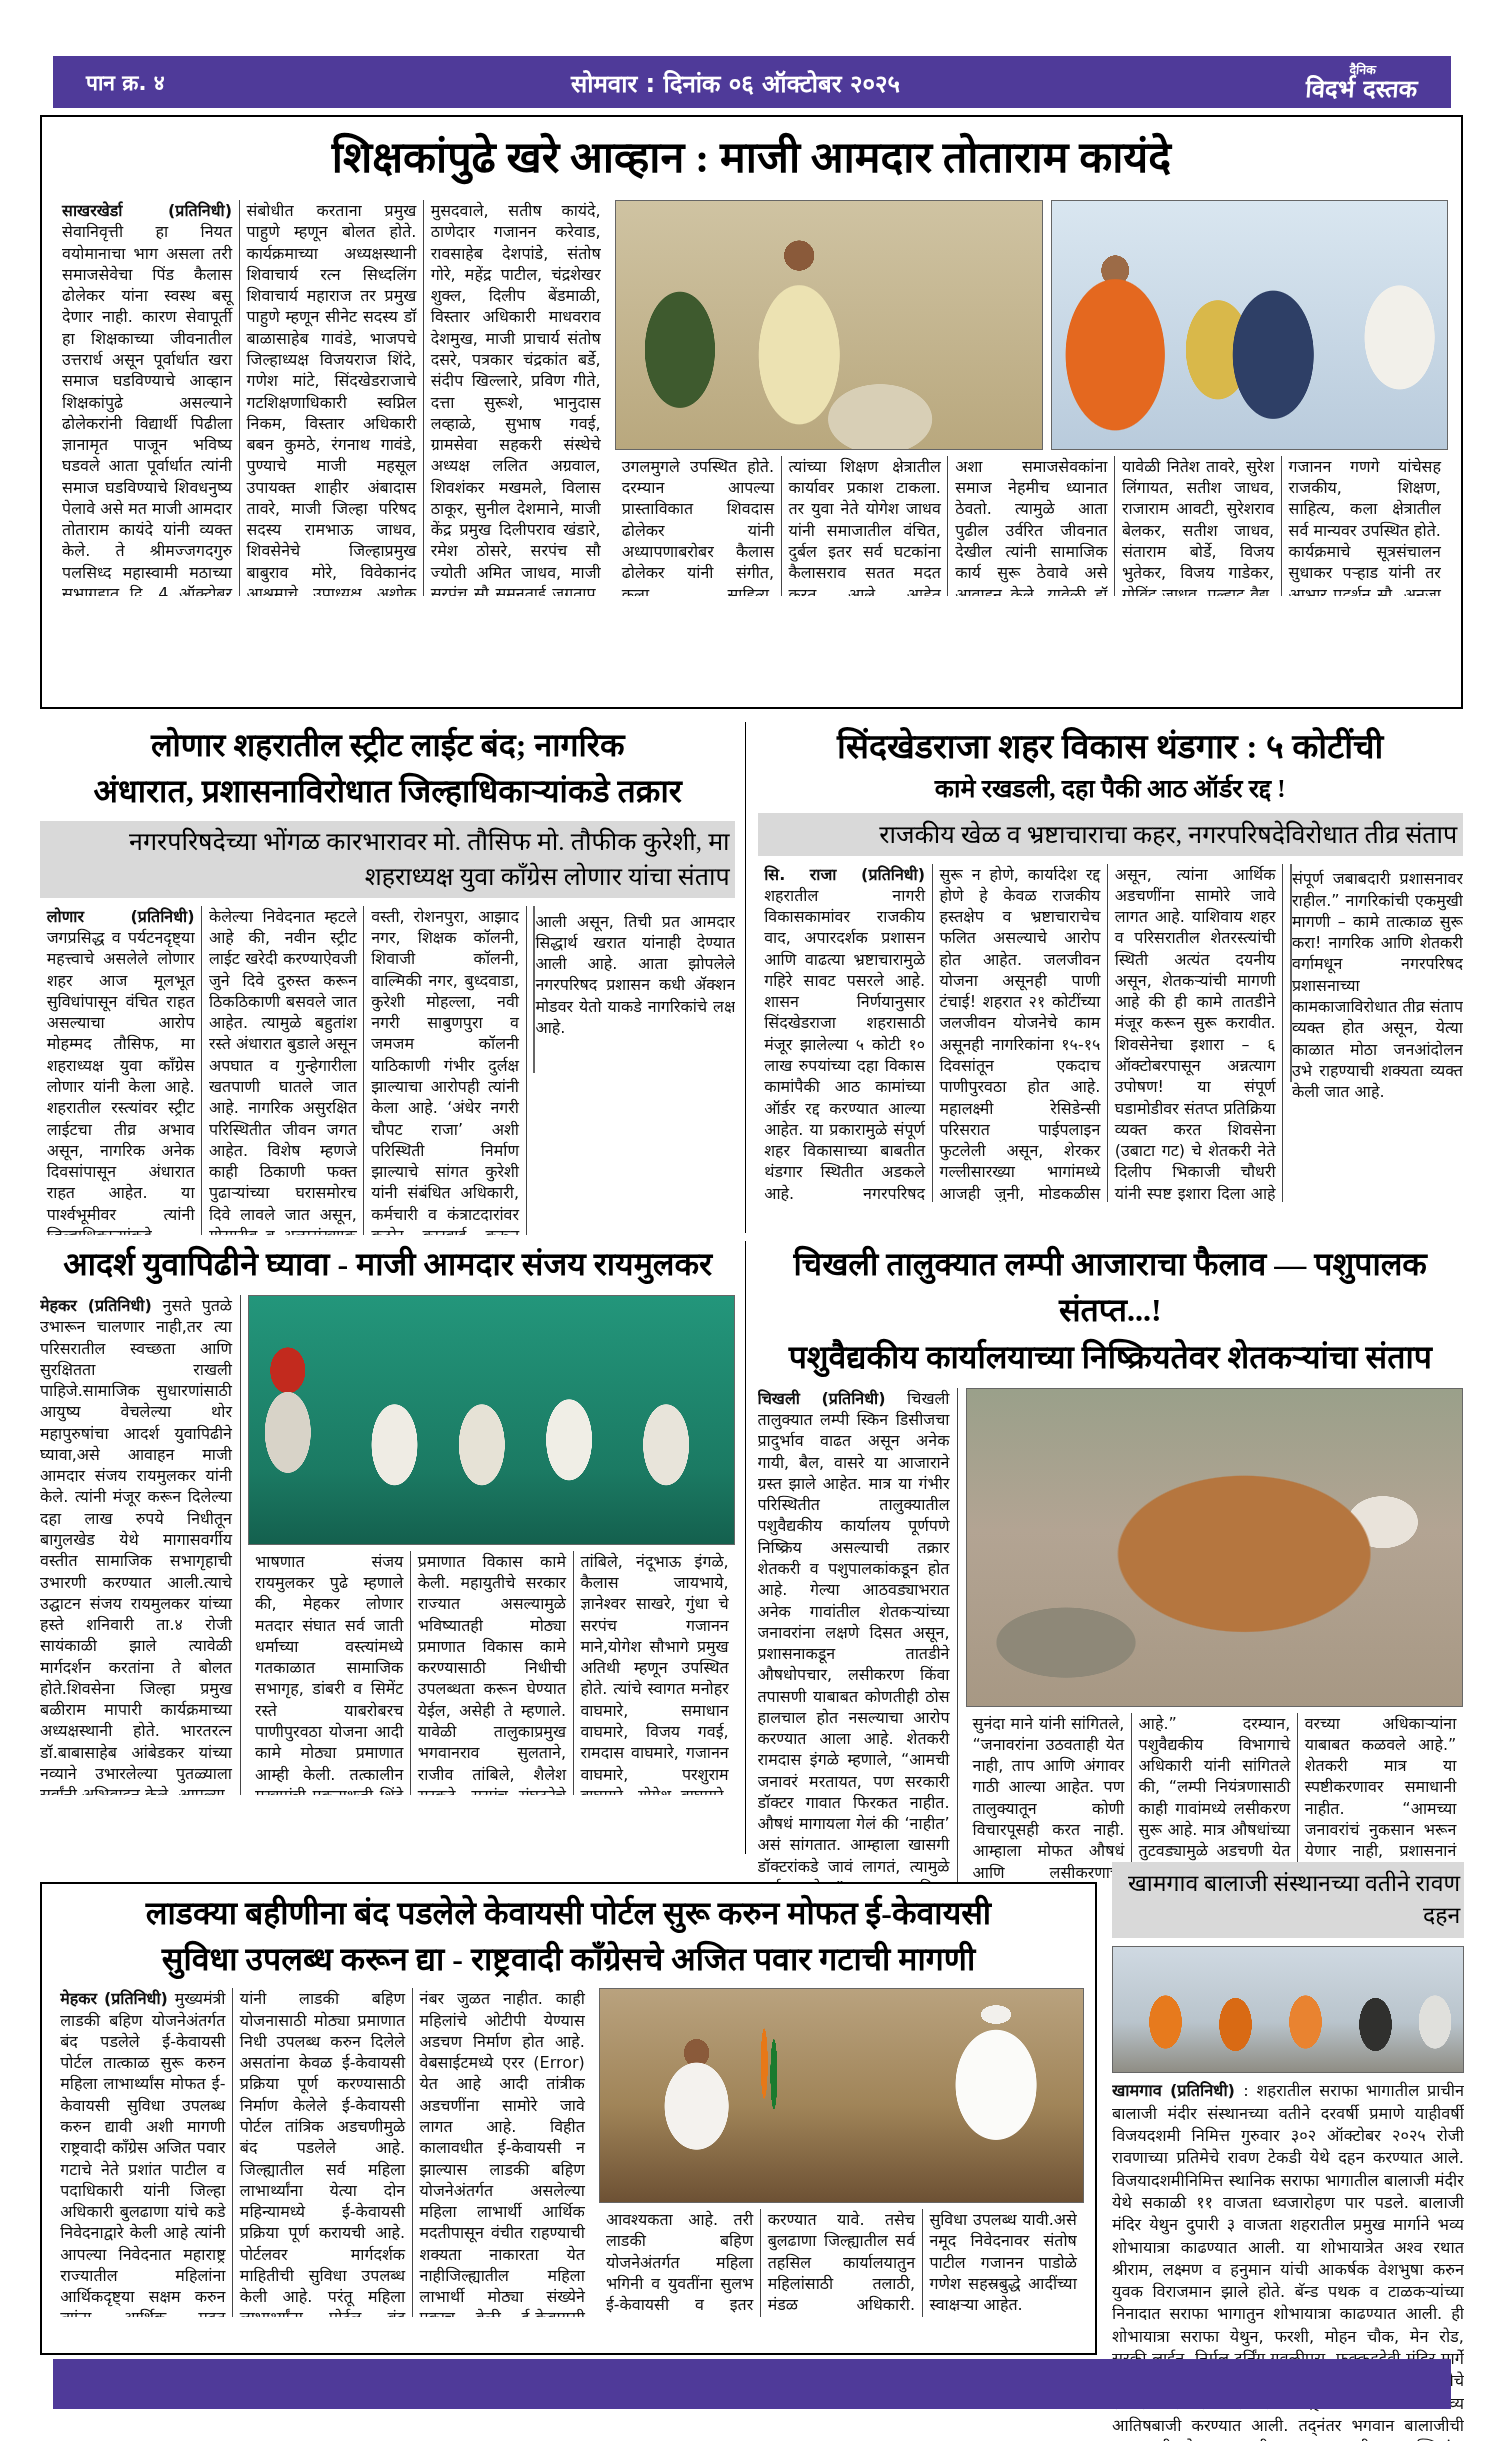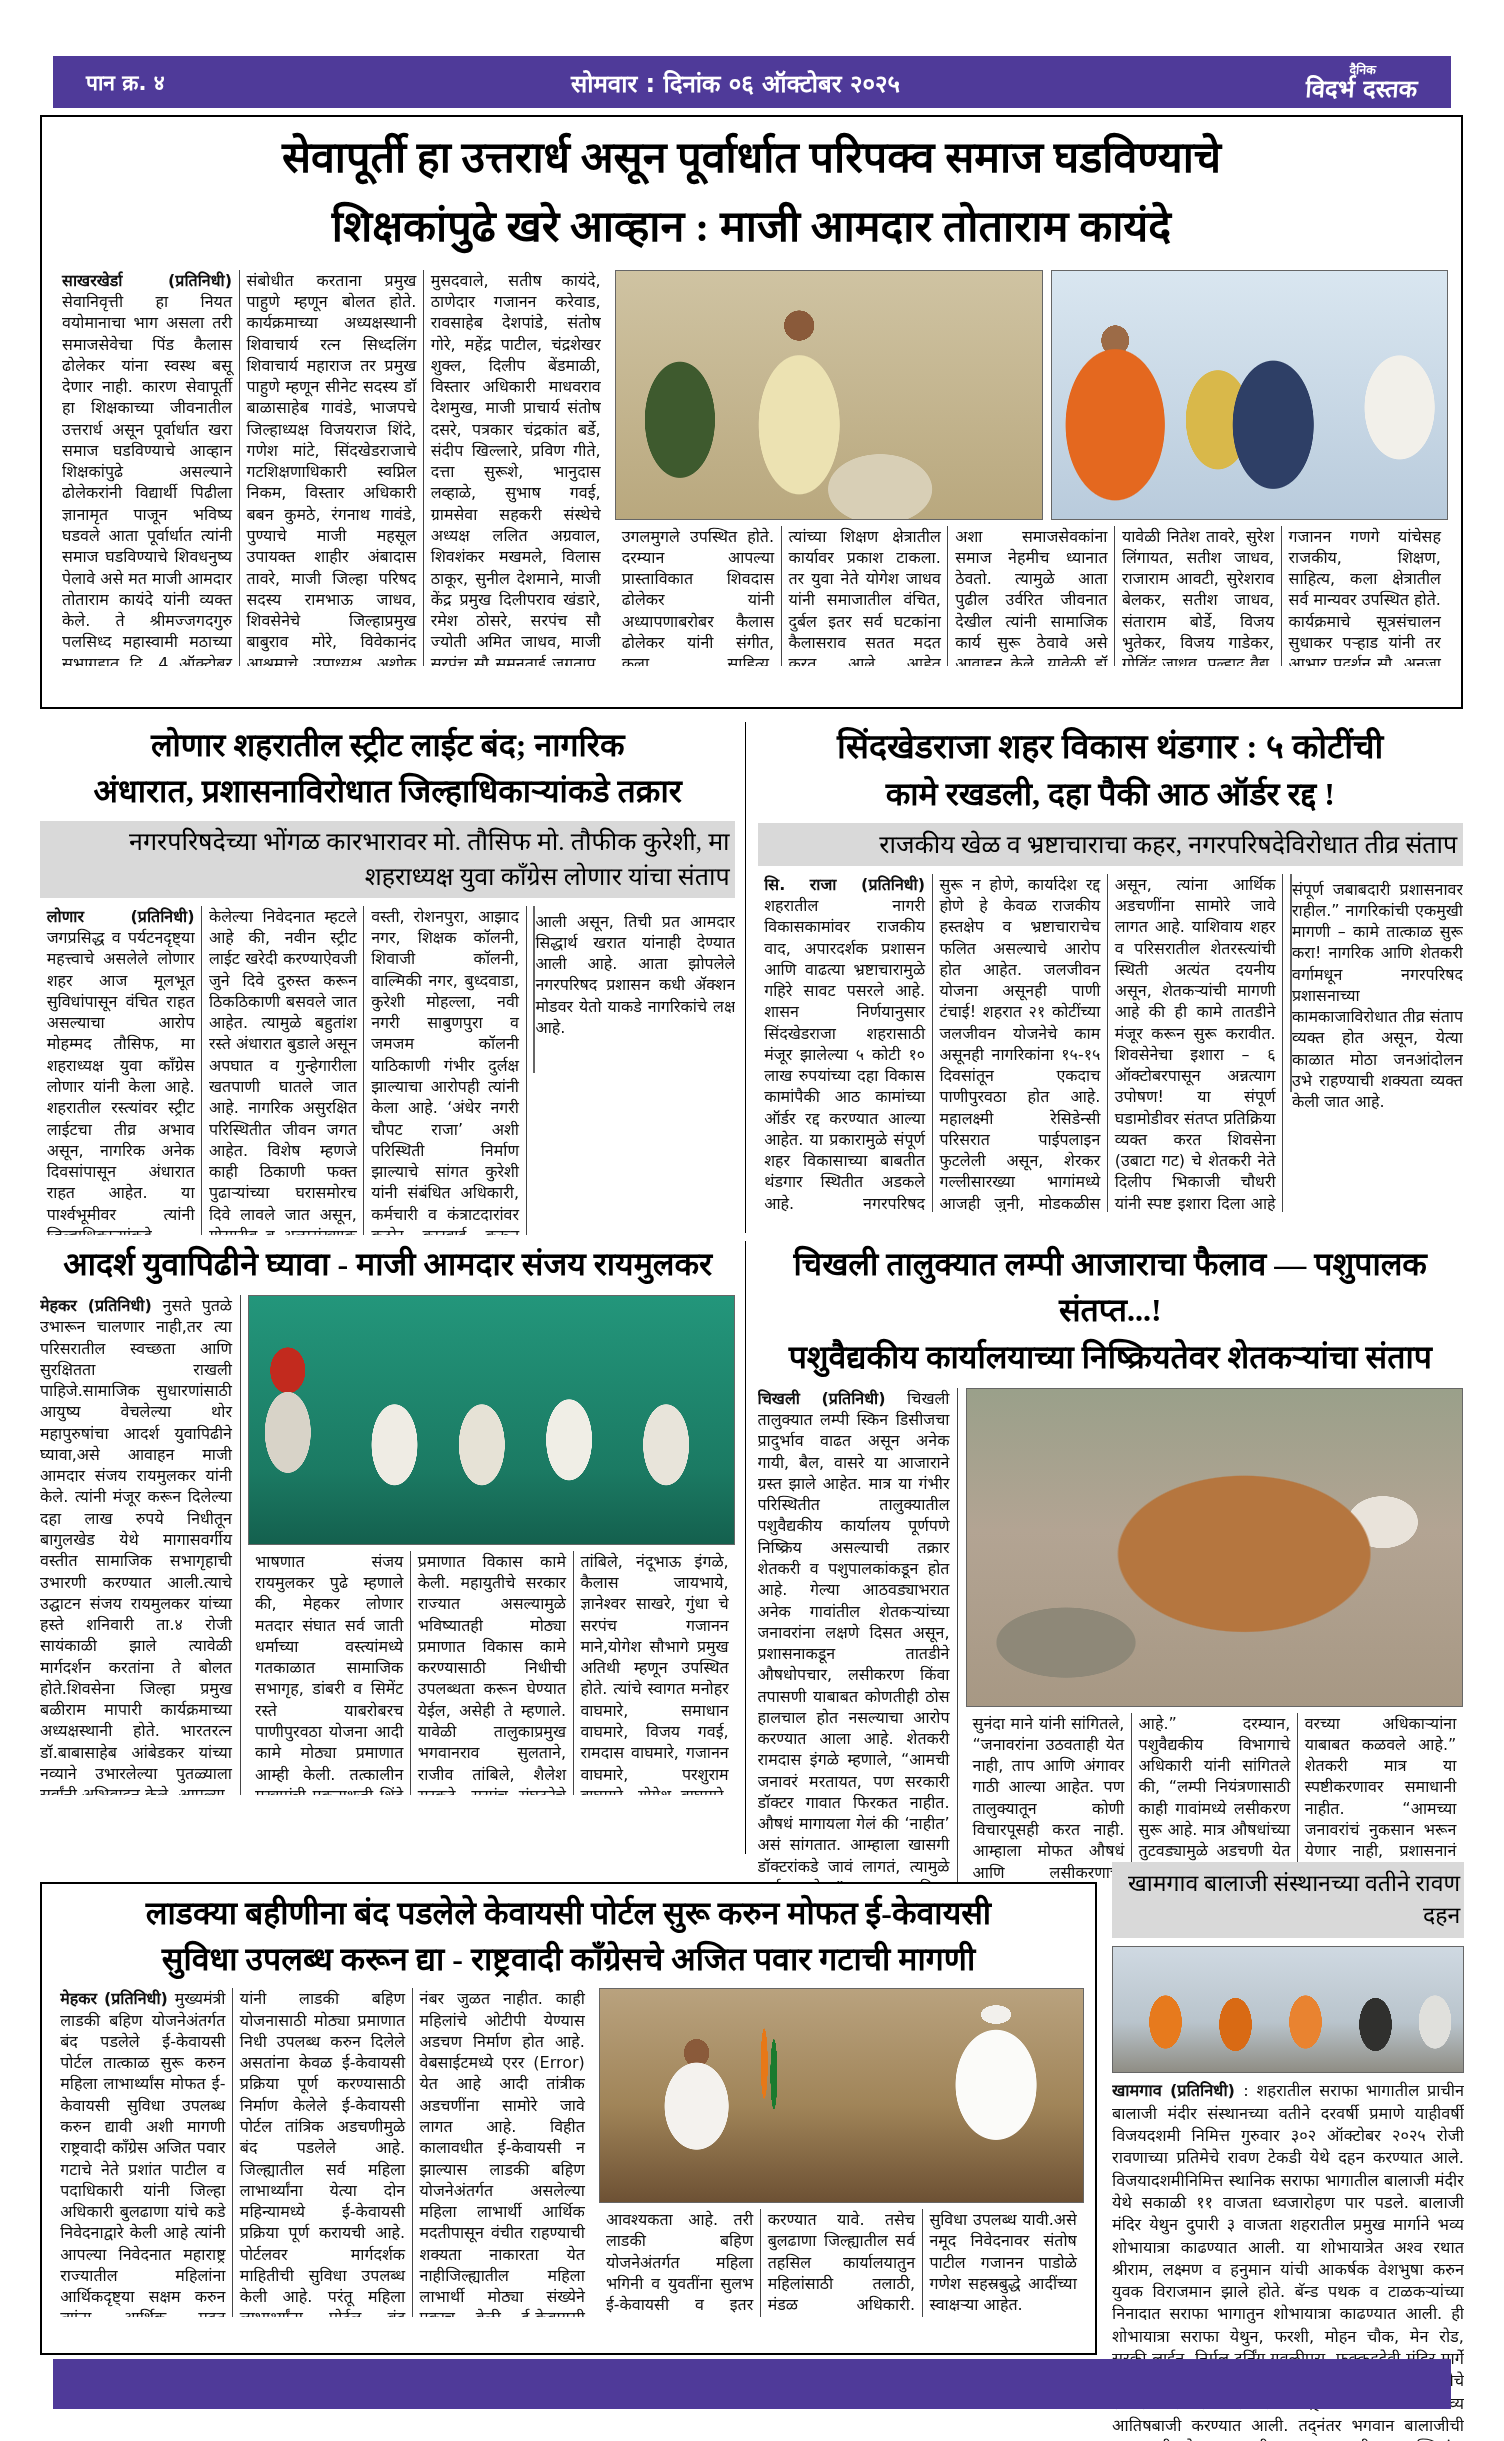--- a/index.html
+++ b/index.html
@@ -125,21 +125,20 @@
 <div class="topbar">
   <span class="pageno">पान क्र. ४</span>
   <span class="eddate">सोमवार : दिनांक ०६ ऑक्टोबर २०२५</span>
   <span class="brand">
     <span class="b-top">दैनिक</span>
     <span class="b-name">विदर्भ दस्तक</span>
   </span>
 </div>
 
 <div class="main-box">
-  <div class="hl hl-main serif">सेवापूर्ती हा उत्तरार्ध असून पूर्वार्धात परिपक्व समाज घडविण्याचे</div>
   <div class="hl hl-main serif">शिक्षकांपुढे खरे आव्हान : माजी आमदार तोताराम कायंदे</div>
   <div class="main-body">
     <div class="main-left">
       <div class="col bodytxt">
         <span class="dateline">साखरखेर्डा (प्रतिनिधी) </span>
         <span>सेवानिवृत्ती हा नियत वयोमानाचा भाग असला तरी समाजसेवेचा पिंड कैलास ढोलेकर यांना स्वस्थ बसू देणार नाही. कारण सेवापूर्ती हा शिक्षकाच्या जीवनातील उत्तरार्ध असून पूर्वार्धात खरा समाज घडविण्याचे आव्हान शिक्षकांपुढे असल्याने ढोलेकरांनी विद्यार्थी पिढीला ज्ञानामृत पाजून भविष्य घडवले आता पूर्वार्धात त्यांनी समाज घडविण्याचे शिवधनुष्य पेलावे असे मत माजी आमदार तोताराम कायंदे यांनी व्यक्त केले. ते श्रीमज्जगदगुरु पलसिध्द महास्वामी मठाच्या सभागृहात दि. 4 ऑक्टोबर रोजी आयोजित केंद्र प्रमुख कैलास तुळशीराम ढोलेकर यांच्या सेवापूर्ती सोहळ्याला</span>
       </div>
       <div class="col bodytxt">संबोधीत करताना प्रमुख पाहुणे म्हणून बोलत होते. कार्यक्रमाच्या अध्यक्षस्थानी शिवाचार्य रत्न सिध्दलिंग शिवाचार्य महाराज तर प्रमुख पाहुणे म्हणून सीनेट सदस्य डॉ बाळासाहेब गावंडे, भाजपचे जिल्हाध्यक्ष विजयराज शिंदे, गणेश मांटे, सिंदखेडराजाचे गटशिक्षणाधिकारी स्वप्निल निकम, विस्तार अधिकारी बबन कुमठे, रंगनाथ गावंडे, पुण्याचे माजी महसूल उपायक्त शाहीर अंबादास तावरे, माजी जिल्हा परिषद सदस्य रामभाऊ जाधव, शिवसेनेचे जिल्हाप्रमुख बाबुराव मोरे, विवेकानंद आश्रमाचे उपाध्यक्ष अशोक थोरहाते, शिवसेना नेते योगेश जाधव, देऊळगाव राजाचे गटशिक्षणाधिकारी दादाराव</div>
       <div class="col bodytxt">मुसदवाले, सतीष कायंदे, ठाणेदार गजानन करेवाड, रावसाहेब देशपांडे, संतोष गोरे, महेंद्र पाटील, चंद्रशेखर शुक्ल, दिलीप बेंडमाळी, विस्तार अधिकारी माधवराव देशमुख, माजी प्राचार्य संतोष दसरे, पत्रकार चंद्रकांत बर्डे, संदीप खिल्लारे, प्रविण गीते, दत्ता सुरूशे, भानुदास लव्हाळे, सुभाष गवई, ग्रामसेवा सहकरी संस्थेचे अध्यक्ष ललित अग्रवाल, शिवशंकर मखमले, विलास ठाकूर, सुनील देशमाने, माजी केंद्र प्रमुख दिलीपराव खंडारे, रमेश ठोसरे, सरपंच सौ ज्योती अमित जाधव, माजी सरपंच सौ सुमनताई जगताप, पोलीस उपनिरीक्षक गणेश डोईफोडे, नंदकिशोर शिंगणे, शंकर उगलमुगले, माजी सरपंच कमळाकर गवई, अशोक</div>
     </div>
@@ -172,21 +171,21 @@
       <div class="col bodytxt">केलेल्या निवेदनात म्हटले आहे की, नवीन स्ट्रीट लाईट खरेदी करण्याऐवजी जुने दिवे दुरुस्त करून ठिकठिकाणी बसवले जात आहेत. त्यामुळे बहुतांश रस्ते अंधारात बुडाले असून अपघात व गुन्हेगारीला खतपाणी घातले जात आहे. नागरिक असुरक्षित परिस्थितीत जीवन जगत आहेत. विशेष म्हणजे काही ठिकाणी फक्त पुढाऱ्यांच्या घरासमोरच दिवे लावले जात असून, गोरगरीब व अल्पसंख्याक वस्त्यांमध्ये वर्षानुवर्षे बंद असलेले दिवे अद्याप बदलले गेले नाहीत. घरकुल</div>
       <div class="col bodytxt">वस्ती, रोशनपुरा, आझाद नगर, शिक्षक कॉलनी, शिवाजी कॉलनी, वाल्मिकी नगर, बुध्दवाडा, कुरेशी मोहल्ला, नवी नगरी साबुणपुरा व जमजम कॉलनी याठिकाणी गंभीर दुर्लक्ष झाल्याचा आरोपही त्यांनी केला आहे. ‘अंधेर नगरी चौपट राजा’ अशी परिस्थिती निर्माण झाल्याचे सांगत कुरेशी यांनी संबंधित अधिकारी, कर्मचारी व कंत्राटदारांवर कठोर कारवाई करून नागरिकांना तातडीने सुविधा उपलब्ध करून द्याव्यात, अशी मागणी केली आहे. ही तक्रार जिल्हाधिकाऱ्यांना सादर करण्यात</div>
       <div class="photocol" style="width:202px;">
         <div class="photo ph-portrait-lonar"></div>
         <div class="bodytxt" style="flex:1;margin-top:4.8px;">आली असून, तिची प्रत आमदार सिद्धार्थ खरात यांनाही देण्यात आली आहे. आता झोपलेले नगरपरिषद प्रशासन कधी ॲक्शन मोडवर येतो याकडे नागरिकांचे लक्ष आहे.</div>
       </div>
     </div>
   </div>
   <div class="art-right">
     <div class="hl hl-med serif" style="font-size:34px;">सिंदखेडराजा शहर विकास थंडगार : ५ कोटींची</div>
-    <div class="hl hl-med serif" style="font-size:32px;">कामे रखडली, दहा पैकी आठ ऑर्डर रद्द !</div>
+    <div class="hl hl-med serif" style="font-size:25px;">कामे रखडली, दहा पैकी आठ ऑर्डर रद्द !</div>
     <div class="subhead hl-sub2 serif">राजकीय खेळ व भ्रष्टाचाराचा कहर, नगरपरिषदेविरोधात तीव्र संताप</div>
     <div class="body3" style="height:338px;">
       <div class="col bodytxt">
         <span class="dateline">सि. राजा (प्रतिनिधी) </span>
         <span>शहरातील नागरी विकासकामांवर राजकीय वाद, अपारदर्शक प्रशासन आणि वाढत्या भ्रष्टाचारामुळे गहिरे सावट पसरले आहे. शासन निर्णयानुसार सिंदखेडराजा शहरासाठी मंजूर झालेल्या ५ कोटी १० लाख रुपयांच्या दहा विकास कामांपैकी आठ कामांच्या ऑर्डर रद्द करण्यात आल्या आहेत. या प्रकारामुळे संपूर्ण शहर विकासाच्या बाबतीत थंडगार स्थितीत अडकले आहे. नगरपरिषद प्रशासनाची ही कारकीर्द नागरिकांची व शेतकऱ्यांची क्रूर थट्टा करत असल्याचा आरोप स्थानिक नेत्यांकडून होत आहे. कामे सुरू न होणे</span>
       </div>
       <div class="col bodytxt">सुरू न होणे, कार्यादेश रद्द होणे हे केवळ राजकीय हस्तक्षेप व भ्रष्टाचाराचेच फलित असल्याचे आरोप होत आहेत. जलजीवन योजना असूनही पाणी टंचाई! शहरात २१ कोटींच्या जलजीवन योजनेचे काम असूनही नागरिकांना १५-१५ दिवसांतून एकदाच पाणीपुरवठा होत आहे. महालक्ष्मी रेसिडेन्सी परिसरात पाईपलाइन फुटलेली असून, शेरकर गल्लीसारख्या भागांमध्ये आजही जुनी, मोडकळीस आलेली पाईपलाइन वापरली जात आहे. कामगारांचे पगार थकीत, शेतरस्त्यांची दुर्दशा नगरपरिषदे अंतर्गत काम करणाऱ्या मजुरांचे ३ ते ४ महिन्यांचे पगार थकलेले</div>
       <div class="col bodytxt">असून, त्यांना आर्थिक अडचणींना सामोरे जावे लागत आहे. याशिवाय शहर व परिसरातील शेतरस्त्यांची स्थिती अत्यंत दयनीय असून, शेतकऱ्यांची मागणी आहे की ही कामे तातडीने मंजूर करून सुरू करावीत. शिवसेनेचा इशारा – ६ ऑक्टोबरपासून अन्नत्याग उपोषण! या संपूर्ण घडामोडीवर संतप्त प्रतिक्रिया व्यक्त करत शिवसेना (उबाटा गट) चे शेतकरी नेते दिलीप भिकाजी चौधरी यांनी स्पष्ट इशारा दिला आहे की, “जर नगरपरिषद प्रशासनाने तातडीने कारवाई केली नाही, तर ६ ऑक्टोबर २०२५ पासून अन्नत्याग उपोषण सुरू करण्यात येईल. या आंदोलनाची</div>
       <div class="photocol" style="width:173px;">
         <div class="photo ph-portrait-sindkhed"></div>

